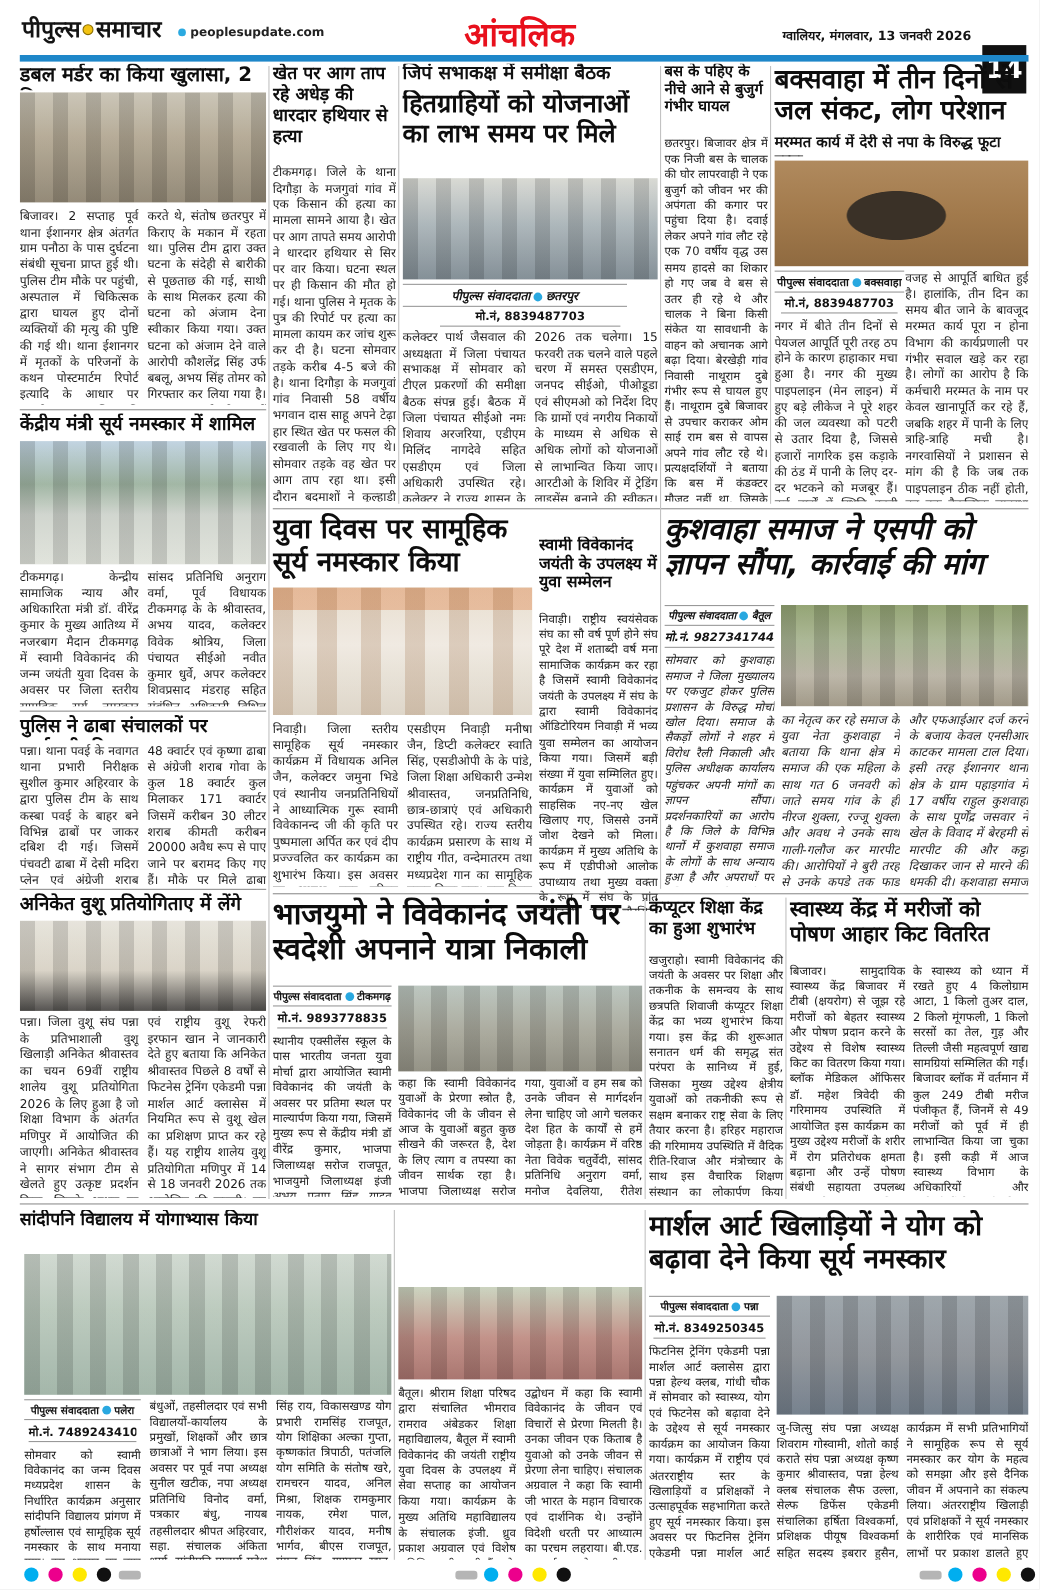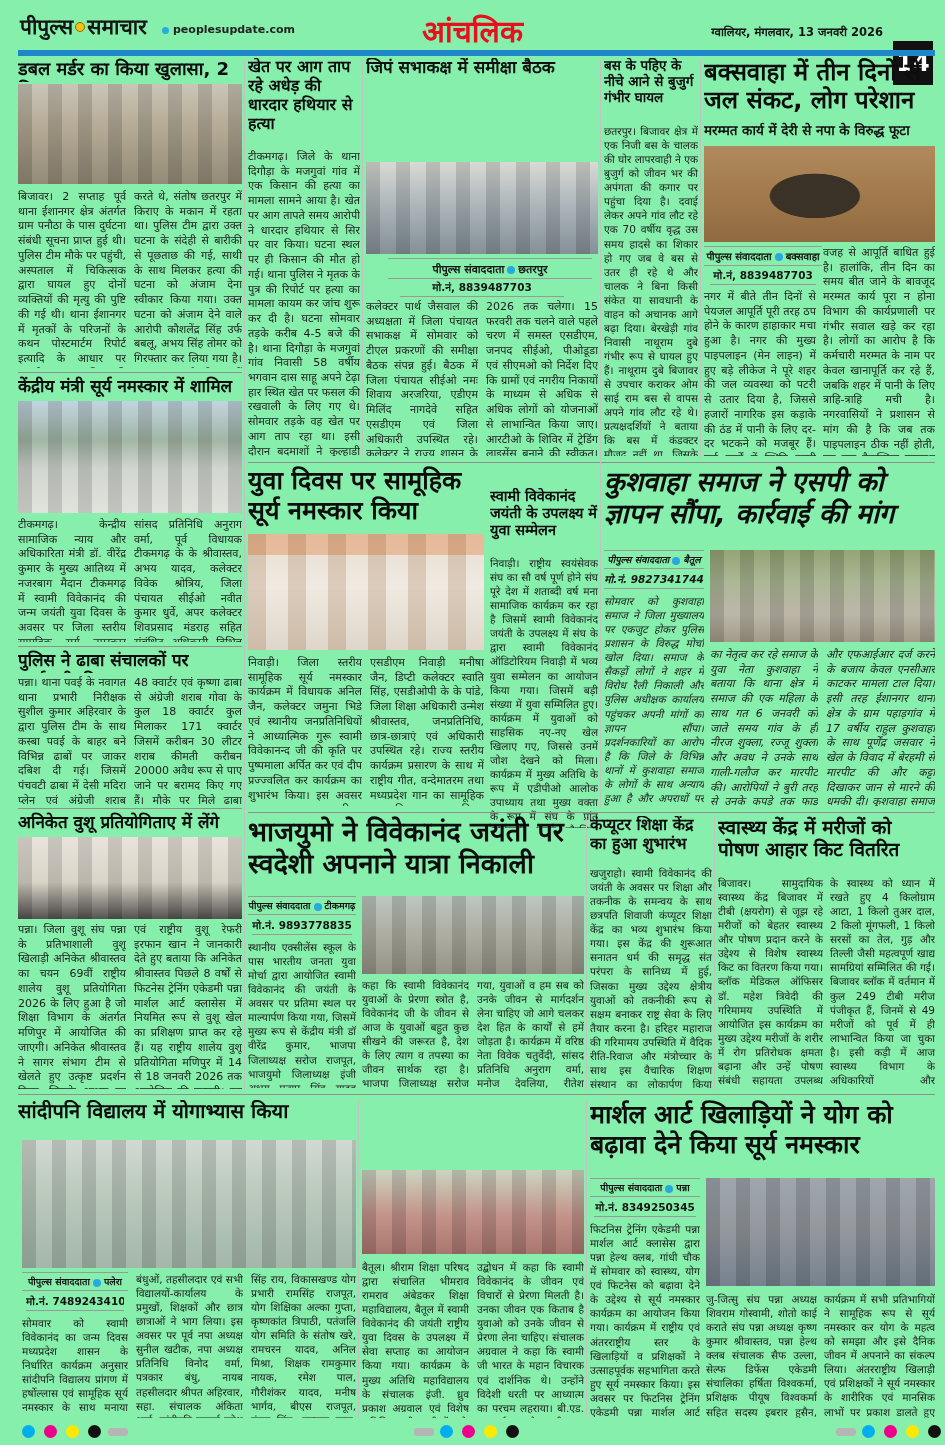--- a/index.html
+++ b/index.html
@@ -1,16 +1,16 @@
 <!DOCTYPE html>
 <html lang="hi"><head>
 <meta charset="utf-8">
 <style>
   html,body{margin:0;padding:0;background:#e9e9e9;}
-  #page{position:relative;width:945px;height:1445px;background:#86efac;margin:0 auto;overflow:hidden;
+  #page{position:relative;width:945px;height:1445px;background:#ffffff;margin:0 auto;overflow:hidden;
         font-family:"DejaVu Sans","Liberation Sans",sans-serif;color:#141414;}
   
   .logo{position:absolute;left:20px;top:12px;font-size:21px;font-weight:bold;letter-spacing:0;white-space:nowrap;}
   .logo .pin{display:inline-block;width:8px;height:8px;border-radius:50%;background:#f3c312;border:1px solid #8a6d00;margin:0 2px 2px 2px;vertical-align:middle;}
   .site{position:absolute;left:162px;top:23px;font-size:11px;font-weight:bold;color:#222;white-space:nowrap;}
   .site .dot{display:inline-block;width:7px;height:7px;border-radius:50%;background:#2aa9e0;margin-right:4px;vertical-align:middle;}
   .section-title{position:absolute;left:0;right:0;top:10px;text-align:center;font-size:30px;font-weight:bold;color:#e8101c;}
   .dateline{position:absolute;right:62px;top:24px;font-size:11.5px;font-weight:bold;white-space:nowrap;}
   .pagebox{position:absolute;right:12px;top:8px;width:40px;height:44px;background:#111;color:#fff;
            font-size:24px;font-weight:bold;display:flex;align-items:center;justify-content:center;margin-top:33px;}
@@ -89,22 +89,23 @@
     <div class="bcol" style="left:116px;top:111px;width:108px;height:166px;">एवं राष्ट्रीय वुशू रेफरी इरफान खान ने जानकारी देते हुए बताया कि अनिकेत श्रीवास्तव पिछले 8 वर्षों से फिटनेस ट्रेनिंग एकेडमी पन्ना मार्शल आर्ट क्लासेस में नियमित रूप से वुशू खेल का प्रशिक्षण प्राप्त कर रहे हैं। यह राष्ट्रीय शालेय वुशू प्रतियोगिता मणिपुर में 14 से 18 जनवरी 2026 तक आयोजित की जाएगी। यह अनिकेत का तीसरा अवसर है। जब उन्होंने स्कूल शिक्षा विभाग की राष्ट्रीय स्तर की खेल प्रतियोगिता में चयनित होकर जिले एवं प्रदेश का नाम रोशन किया है।</div>
   </div>
 
   <div class="art" style="left:248px;top:58px;width:112px;height:400px;">
     <div class="hl" style="font-size:16px;height:88px;">खेत पर आग ताप रहे अधेड़ की धारदार हथियार से हत्या</div>
     <div class="bcol" style="left:0;top:92px;width:112px;height:306px;">टीकमगढ़। जिले के थाना दिगौड़ा के मजगुवां गांव में एक किसान की हत्या का मामला सामने आया है। खेत पर आग तापते समय आरोपी ने धारदार हथियार से सिर पर वार किया। घटना स्थल पर ही किसान की मौत हो गई। थाना पुलिस ने मृतक के पुत्र की रिपोर्ट पर हत्या का मामला कायम कर जांच शुरू कर दी है। घटना सोमवार तड़के करीब 4-5 बजे की है। थाना दिगौड़ा के मजगुवां गांव निवासी 58 वर्षीय भगवान दास साहू अपने टेढ़ा हार स्थित खेत पर फसल की रखवाली के लिए गए थे। सोमवार तड़के वह खेत पर आग ताप रहा था। इसी दौरान बदमाशों ने कुल्हाड़ी से हमला कर दिया। हमले में 58 वर्षीय भगवान दास साहू की मौके पर ही मौत हो गई। हत्यारे घटना को अंजाम देकर मौके से भाग निकले। दिगौड़ा थाना प्रभारी मनीष मिश्रा ने बताया कि कुछ संदिग्धों से पूछताछ की जा रही है। वरिष्ठ अधिकारियों के मार्गदर्शन में पूरे मामले का जल्द खुलासा किया जाएगा। जांच चल रही है।</div>
   </div>
 
   <div class="art" style="left:366px;top:58px;width:232px;height:400px;">
     <div class="kicker" style="font-size:17px;height:24px;overflow:hidden;">जिपं सभाकक्ष में समीक्षा बैठक</div>
+    <div class="hl" style="font-size:23px;height:76px;">हितग्राहियों को योजनाओं का लाभ समय पर मिले</div>
     <div class="photo ph-meeting" style="left:0;top:104px;width:232px;height:92px;"></div>
-    <div class="byline" style="left:22px;top:200px;width:204px;"><span>पीपुल्स संवाददाता</span><span class="bdot"></span><span>छतरपुर</span></div>
+    <div class="byline" style="left:0;top:200px;width:204px;font-style:italic;"><span>पीपुल्स संवाददाता</span><span class="bdot"></span><span>छतरपुर</span></div>
     <div class="phone" style="left:34px;top:220px;width:164px;">मो.नं, 8839487703</div>
     <div class="bcol" style="left:0;top:242px;width:112px;height:156px;">कलेक्टर पार्थ जैसवाल की अध्यक्षता में जिला पंचायत सभाकक्ष में सोमवार को टीएल प्रकरणों की समीक्षा बैठक संपन्न हुई। बैठक में जिला पंचायत सीईओ नमः शिवाय अरजरिया, एडीएम मिलिंद नागदेवे सहित एसडीएम एवं जिला अधिकारी उपस्थित रहे। कलेक्टर ने राज्य शासन के निर्देशानुसार 12 जनवरी से शुरू हुए संकल्प से समाधान अभियान के सुचारू क्रियान्वयन के लिए अधिकारियों को आवश्यक दिशा निर्देश दिए। यह अभियान चार चरणों में 31 मार्च</div>
     <div class="bcol" style="left:120px;top:242px;width:112px;height:156px;">2026 तक चलेगा। 15 फरवरी तक चलने वाले पहले चरण में समस्त एसडीएम, जनपद सीईओ, पीओडूडा एवं सीएमओ को निर्देश दिए कि ग्रामों एवं नगरीय निकायों के माध्यम से अधिक से अधिक लोगों को योजनाओं से लाभान्वित किया जाए। आरटीओ के शिविर में ट्रेडिंग लाइसेंस बनाने की स्वीकृत। कलेक्टर ने जिलेभर की विभागवार लंबित शिकायतों के निराकरण की समीक्षा की और अधिकारियों को लंबित आवेदनों के निराकरण हेतु विशेष अभियान चलाने के निर्देश दिए।</div>
   </div>
 
   <div class="art" style="left:604px;top:58px;width:94px;height:400px;">
     <div class="hl" style="font-size:13.5px;height:62px;">बस के पहिए के नीचे आने से बुजुर्ग गंभीर घायल</div>
     <div class="bcol" style="left:0;top:66px;width:94px;height:332px;font-size:10.5px;">छतरपुर। बिजावर क्षेत्र में एक निजी बस के चालक की घोर लापरवाही ने एक बुजुर्ग को जीवन भर की अपंगता की कगार पर पहुंचा दिया है। दवाई लेकर अपने गांव लौट रहे एक 70 वर्षीय वृद्ध उस समय हादसे का शिकार हो गए जब वे बस से उतर ही रहे थे और चालक ने बिना किसी संकेत या सावधानी के वाहन को अचानक आगे बढ़ा दिया। बेरखेड़ी गांव निवासी नाथूराम दुबे गंभीर रूप से घायल हुए हैं। नाथूराम दुबे बिजावर से उपचार कराकर ओम साई राम बस से वापस अपने गांव लौट रहे थे। प्रत्यक्षदर्शियों ने बताया कि बस में कंडक्टर मौजूद नहीं था, जिसके कारण यात्रियों के उतरने की निगरानी नहीं हो पाई। जैसे ही नाथूराम बस से उतरने लगे, चालक ने लापरवाही बरतते हुए बस की गति बढ़ा दी, जिससे वे संतुलन खोकर सीधे पहिए के नीचे आ गए। हादसे में उनके दोनों हाथ तीन जगहों से फ्रैक्चर हो गए हैं और एक पैर इस कदर कुचल गया है कि डॉक्टरों ने उसे काटने की आशंका जताई है। प्राथमिक उपचार के बाद उन्हें गंभीर हालत में छतरपुर जिला अस्पताल रेफर किया गया है।</div>
   </div>
 
@@ -161,21 +162,21 @@
 
   <div class="art" style="left:718px;top:816px;width:217px;height:274px;">
     <div class="hl" style="font-size:19px;height:56px;">स्वास्थ्य केंद्र में मरीजों को पोषण आहार किट वितरित</div>
     <div class="bcol" style="left:0;top:60px;width:105px;height:212px;font-size:10.5px;">बिजावर। सामुदायिक स्वास्थ्य केंद्र बिजावर में टीबी (क्षयरोग) से जूझ रहे मरीजों को बेहतर स्वास्थ्य और पोषण प्रदान करने के उद्देश्य से विशेष स्वास्थ्य किट का वितरण किया गया। ब्लॉक मेडिकल ऑफिसर डॉ. महेश त्रिवेदी की गरिमामय उपस्थिति में आयोजित इस कार्यक्रम का मुख्य उद्देश्य मरीजों के शरीर में रोग प्रतिरोधक क्षमता बढ़ाना और उन्हें पोषण संबंधी सहायता उपलब्ध कराना है। यह पहल जिला स्वास्थ्य समिति की बैठक में कलेक्टर द्वारा दिए गए उन निर्देशों के अनुपालन में की गई, जिसमें उन्होंने सभी ब्लॉकों को जनभागीदारी के माध्यम से क्षय रोगियों की सहायता करने के लिए प्रोत्साहित किया था। वितरित की गई इस विशेष पोषण किट में मरीजों</div>
     <div class="bcol" style="left:112px;top:60px;width:105px;height:212px;font-size:10.5px;">के स्वास्थ्य को ध्यान में रखते हुए 4 किलोग्राम आटा, 1 किलो तुअर दाल, 2 किलो मूंगफली, 1 किलो सरसों का तेल, गुड़ और तिल्ली जैसी महत्वपूर्ण खाद्य सामग्रियां सम्मिलित की गईं। बिजावर ब्लॉक में वर्तमान में कुल 249 टीबी मरीज पंजीकृत हैं, जिनमें से 49 मरीजों को पूर्व में ही लाभान्वित किया जा चुका है। इसी कड़ी में आज स्वास्थ्य विभाग के अधिकारियों और कर्मचारियों ने अपनी स्वेच्छा से एकत्रित की गई सहयोग राशि के माध्यम से 35 अन्य मरीजों को पोषण आहार बैग प्रदान किए। बीएमओ डॉ. महेश त्रिवेदी ने बताया कि टीबी के इलाज में दवाओं के साथ-साथ उच्च प्रोटीन युक्त आहार की भूमिका अत्यंत महत्वपूर्ण होती है।</div>
   </div>
 
   <div class="hline" style="left:18px;top:1094px;width:917px;"></div>
 
   <div class="art" style="left:18px;top:1100px;width:338px;height:320px;">
-    <div class="hl" style="font-size:20px;height:36px;">सांदीपनि विद्यालय में योगाभ्यास किया</div>
+    <div class="hl" style="font-size:16px;height:36px;">सांदीपनि विद्यालय में योगाभ्यास किया</div>
     <div class="photo ph-schoolyoga" style="left:4px;top:40px;width:334px;height:128px;"></div>
     <div class="byline" style="left:4px;top:172px;width:106px;font-size:9.5px;"><span>पीपुल्स संवाददाता</span><span class="bdot"></span><span>पलेरा</span></div>
     <div class="phone" style="left:8px;top:192px;width:98px;">मो.नं. 7489243410</div>
     <div class="bcol" style="left:4px;top:216px;width:106px;height:102px;font-size:10.5px;">सोमवार को स्वामी विवेकानंद का जन्म दिवस मध्यप्रदेश शासन के निर्धारित कार्यक्रम अनुसार सांदीपनि विद्यालय प्रांगण में हर्षोल्लास एवं सामूहिक सूर्य नमस्कार के साथ मनाया गया। इस अवसर पर नगर के गणमान्य नागरिकों, जनप्रतिनिधियों, पतंजलि योग समिति के सदस्यों, पत्रकार</div>
     <div class="bcol" style="left:118px;top:172px;width:107px;height:146px;font-size:10.5px;">बंधुओं, तहसीलदार एवं सभी विद्यालयों-कार्यालय के प्रमुखों, शिक्षकों और छात्र छात्राओं ने भाग लिया। इस अवसर पर पूर्व नपा अध्यक्ष सुनील खटीक, नपा अध्यक्ष प्रतिनिधि विनोद वर्मा, पत्रकार बंधु, नायब तहसीलदार श्रीपत अहिरवार, सहा. संचालक अंकिता शर्मा, सांदीपनि प्राचार्य महेश रावत, माडल प्राचार्य कौशल राजपूत, कन्या प्राचार्य पीएल अहिरवार, बीएसी नीरेन्द्र खरे, खेल शिक्षक शैलेन्द्र</div>
     <div class="bcol" style="left:233px;top:172px;width:105px;height:146px;font-size:10.5px;">सिंह राय, विकासखण्ड योग प्रभारी रामसिंह राजपूत, योग शिक्षिका अल्का गुप्ता, कृष्णकांत त्रिपाठी, पतंजलि योग समिति के संतोष खरे, रामचरन यादव, अनिल मिश्रा, शिक्षक रामकुमार नायक, रमेश पाल, गौरीशंकर यादव, मनीष भार्गव, बीएस राजपूत, मंगल सिंह, गफ्फार खान, इकबाल खान, चंदना, अलका, राजेश्वरी सहित छात्र-छात्राओं ने भाग लेकर योगाभ्यास किया।</div>
   </div>
 
   <div class="art" style="left:362px;top:1100px;width:222px;height:320px;">
     <div class="photo ph-women" style="left:0;top:70px;width:222px;height:84px;"></div>

